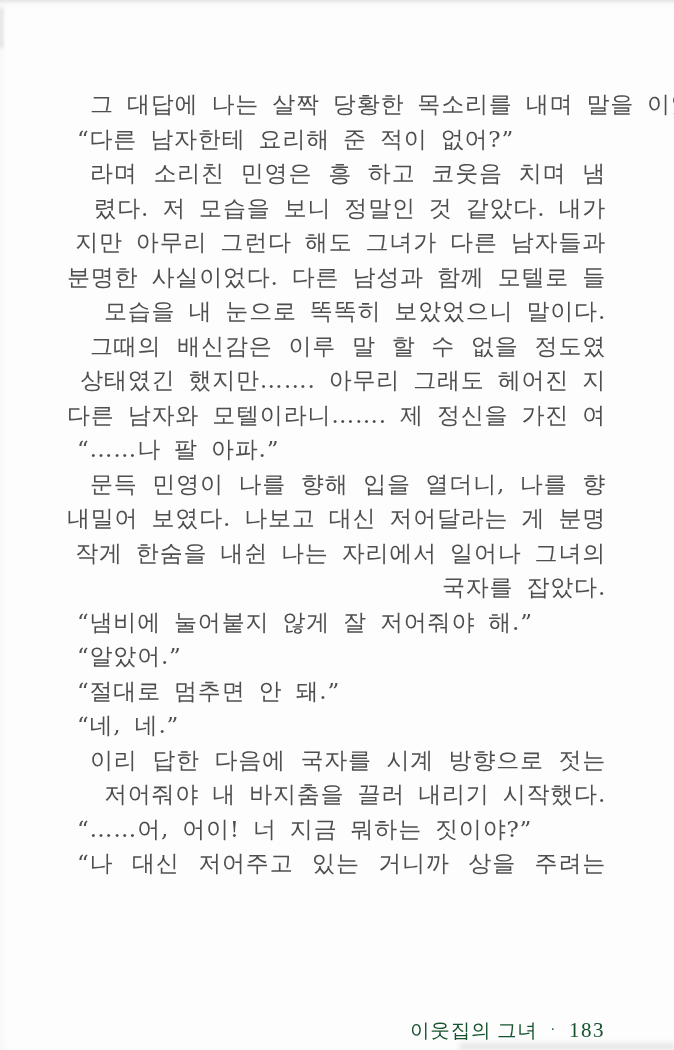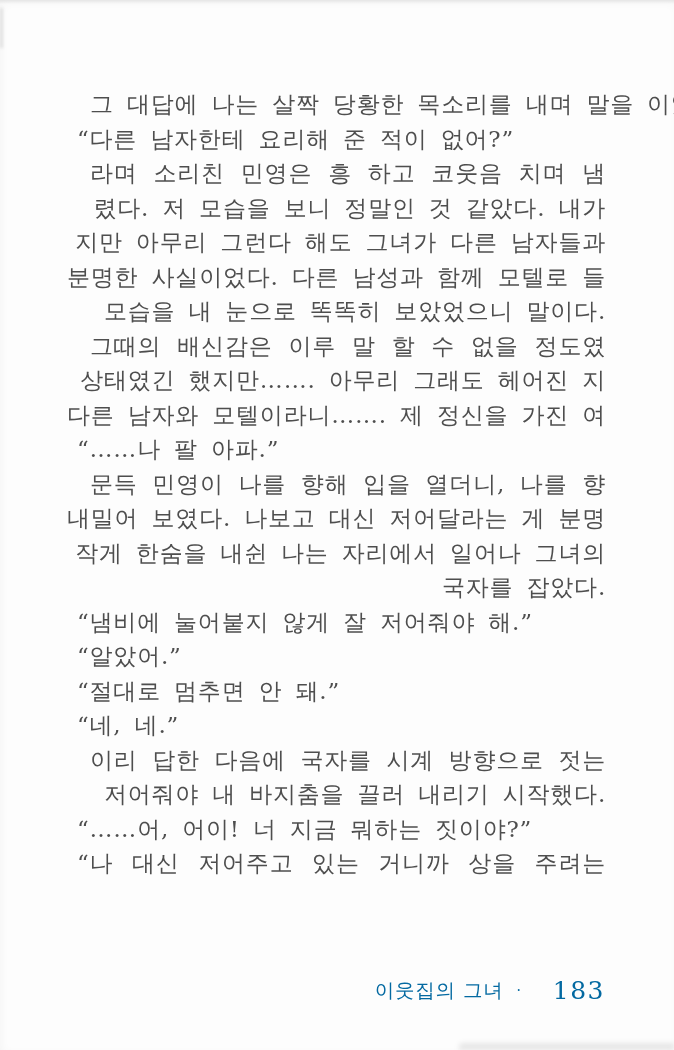--- a/index.html
+++ b/index.html
@@ -60,38 +60,38 @@
     white-space: normal;
     text-align: justify;
     text-align-last: justify;
     overflow: hidden;
   }
   .line.para  { text-indent: 30px; }
   .line.quote { text-indent: 17px; }
   .line.cont  { text-indent: 0; text-align: right; }
   .footer {
     position: absolute;
-    top: 976px;
+    top: 1017px;
     right: 69px;
     display: flex;
     align-items: center;
     font-size: 19.5px;
     letter-spacing: 0.8px;
-    color: #0369a1;
+    color: #14532d;
+    font-family: Liberation Serif, serif;
   }
   .footer .sep {
     font-size: 14px;
     margin: 0 13px;
     position: relative;
     top: -1px;
   }
   .footer .num {
-    font-size: 25px;
+    font-size: 21px;
     letter-spacing: 1.5px;
-    margin-left: 18px;
   }
 </style>
 </head>
 <body>
 
 <div class="page">
   <div class="edge-top"></div>
   <div class="edge-left"></div>
 
   <div class="text-block">

